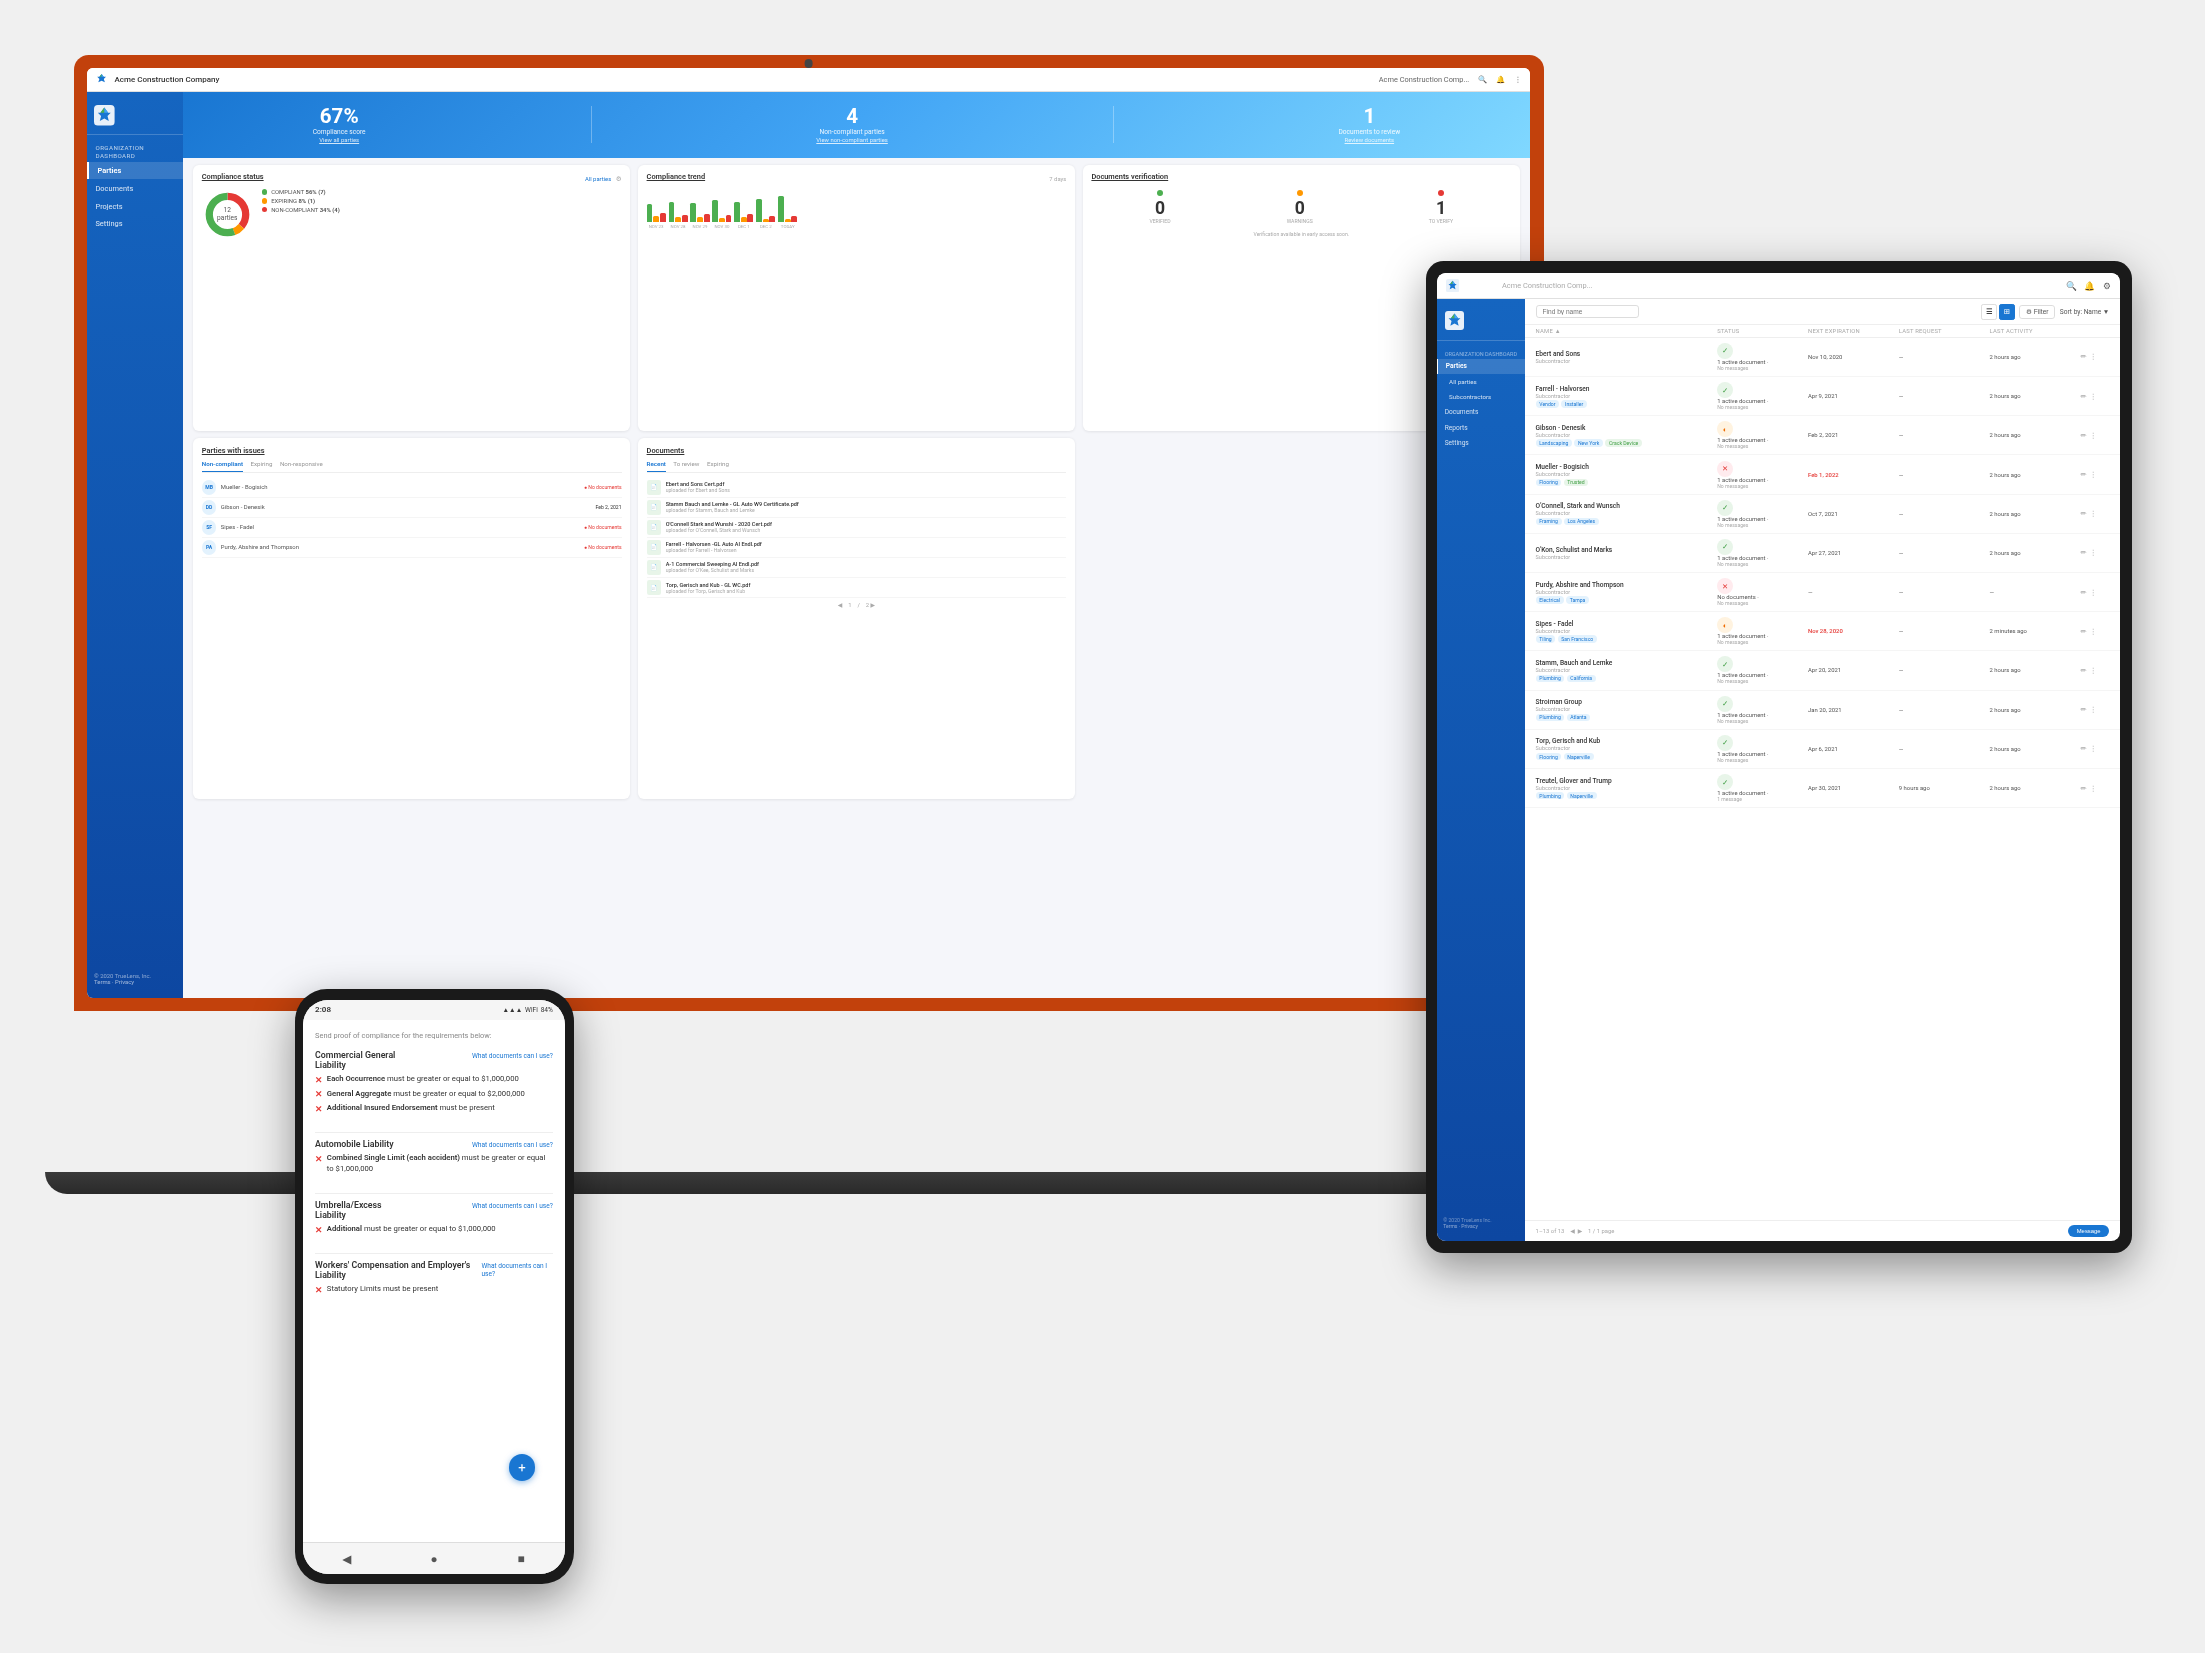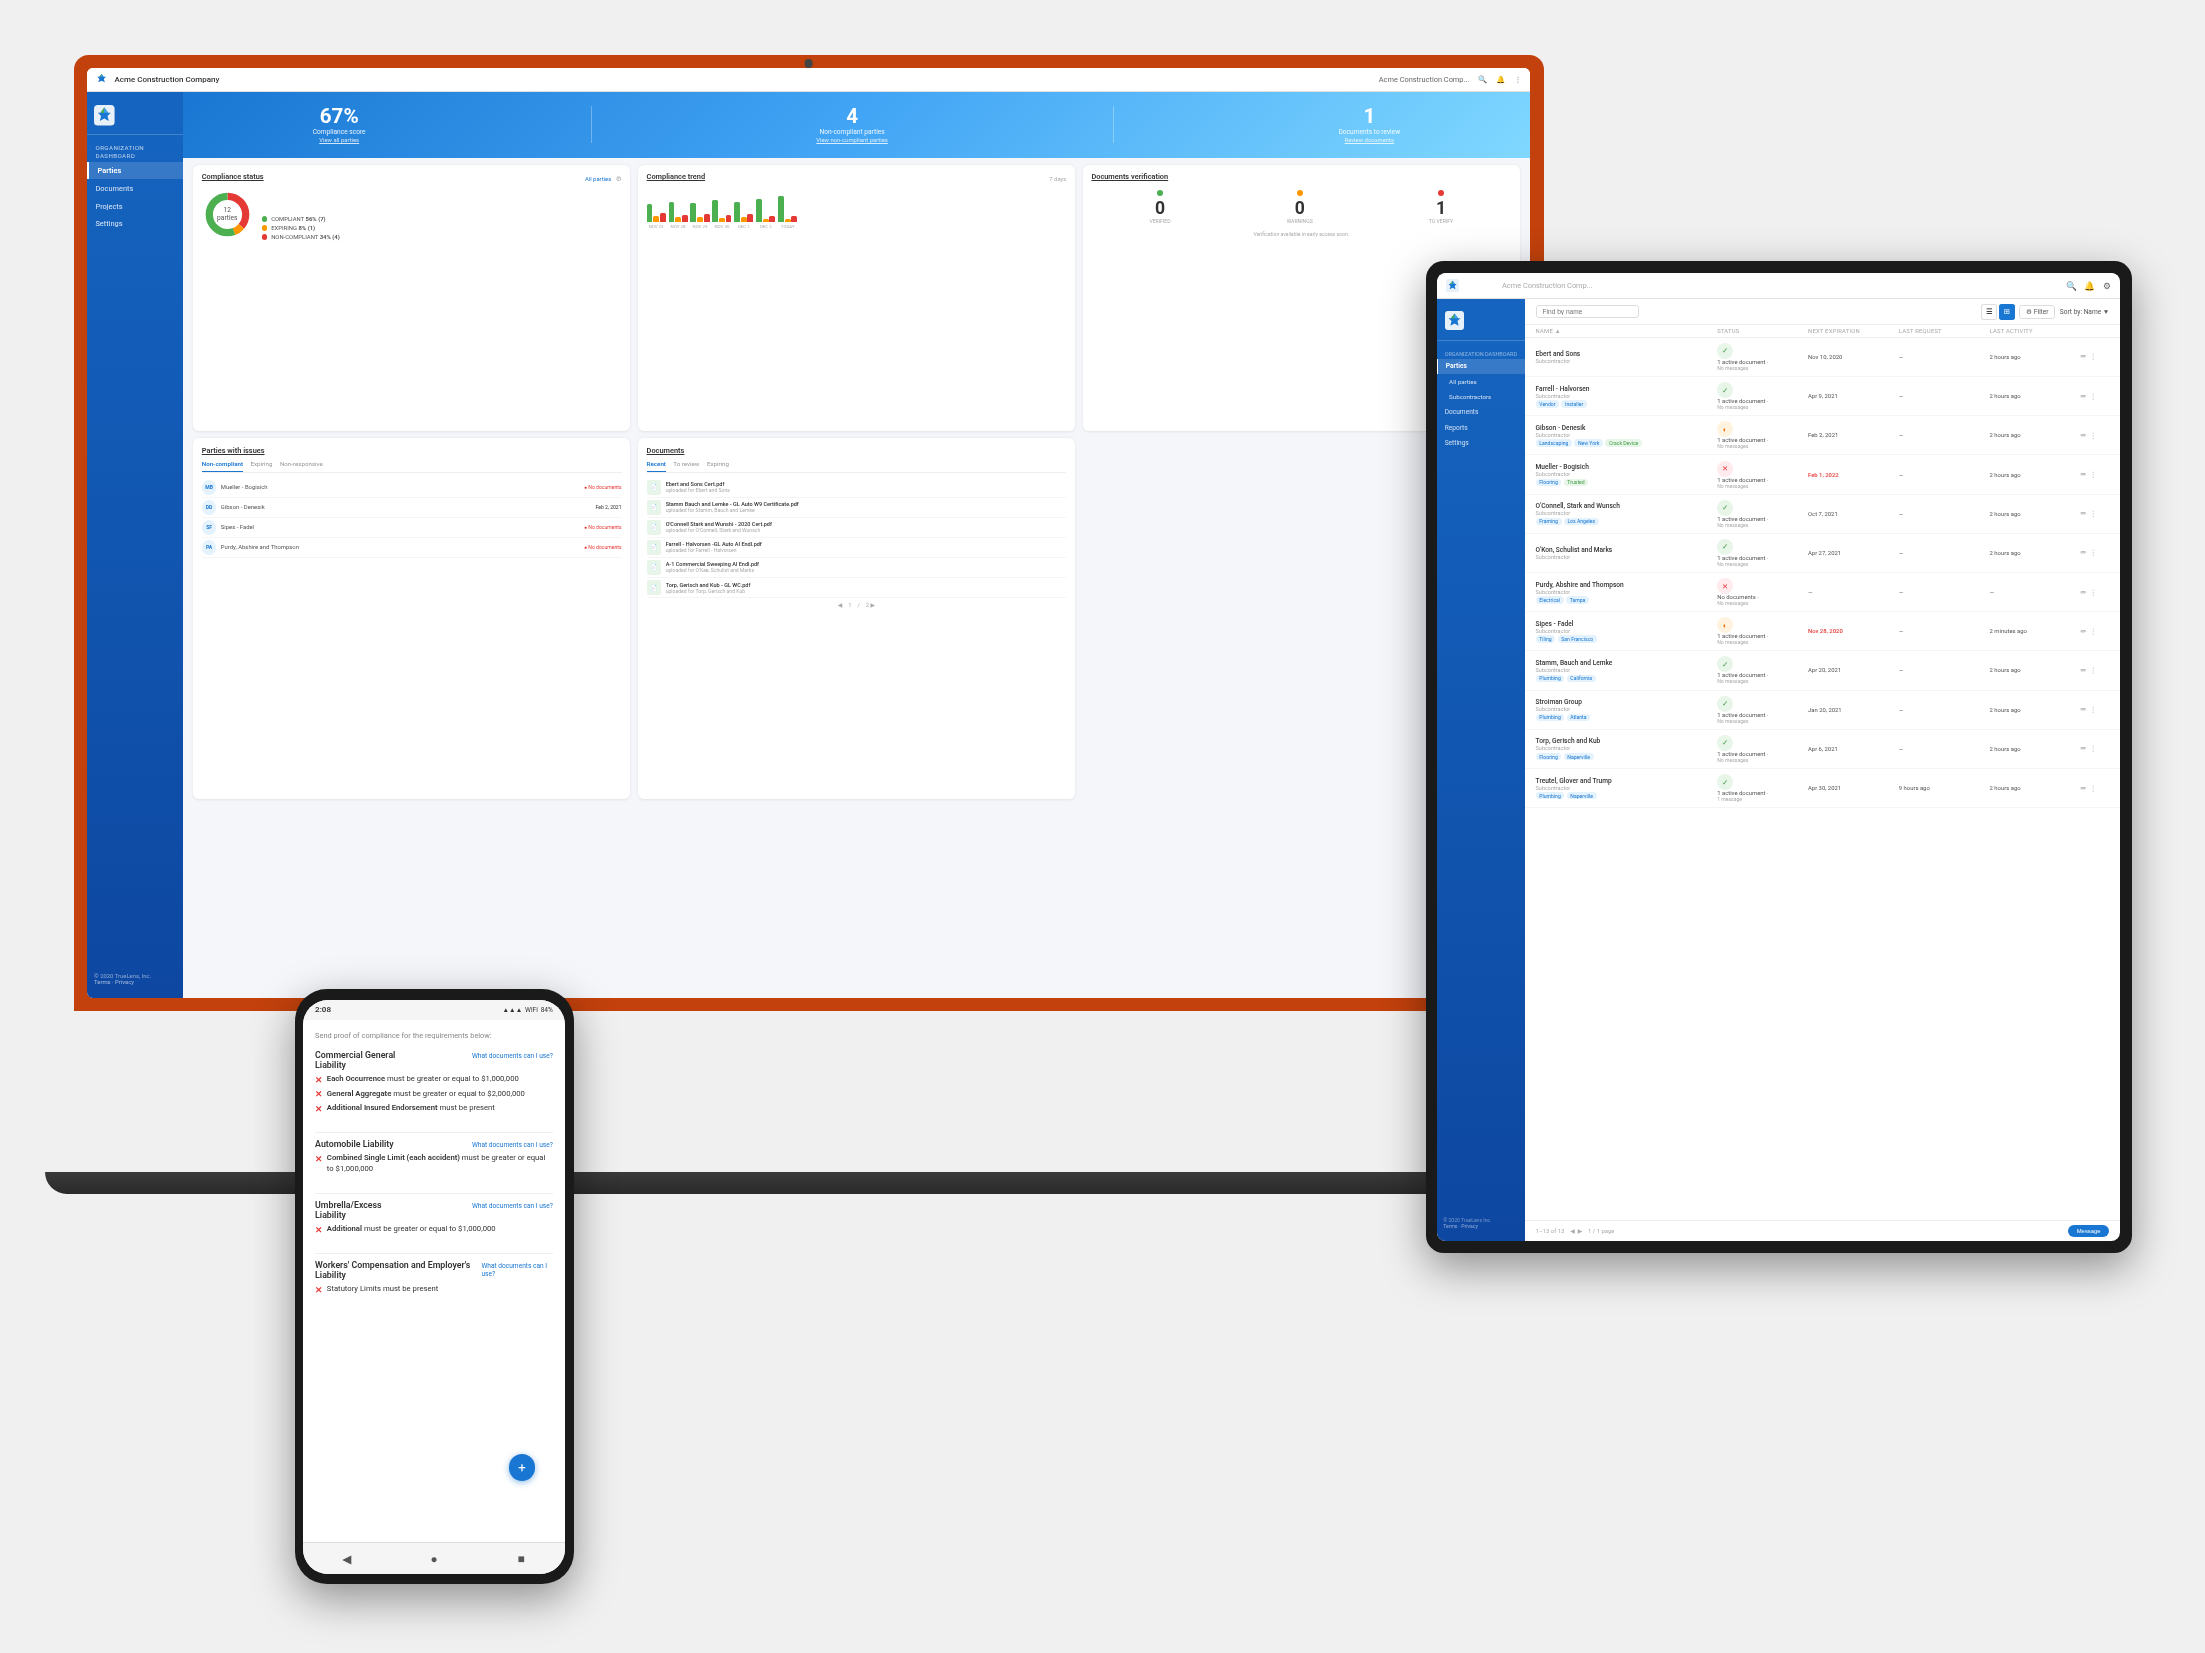--- a/index.html
+++ b/index.html
@@ -206,21 +206,21 @@
       font-size: 7.4px;
       font-weight: 600;
       color: #333;
       margin-bottom: 4.4px;
       text-decoration: underline;
     }
 
     
     .ls-compliance-content {
       display: flex;
-      align-items: flex-end;
+      align-items: flex-start;
       gap: 8.8px;
     }
     .ls-donut {
       position: relative;
       width: 51px;
       height: 51px;
       flex-shrink: 0;
     }
     .ls-donut-label {
       position: absolute;

